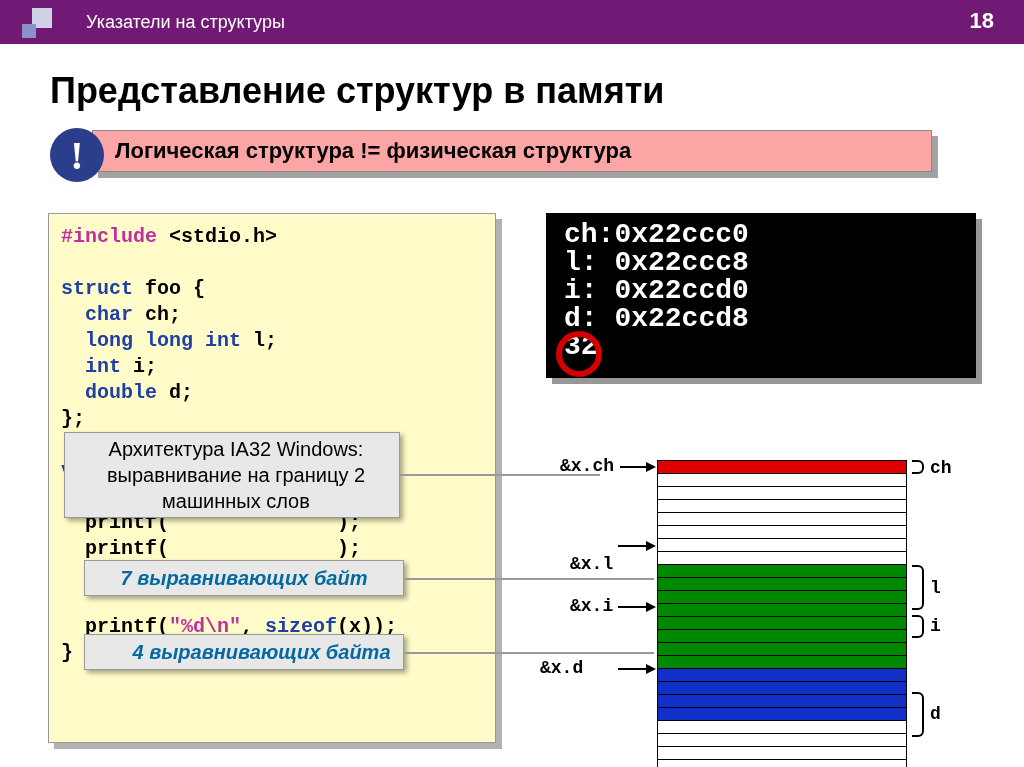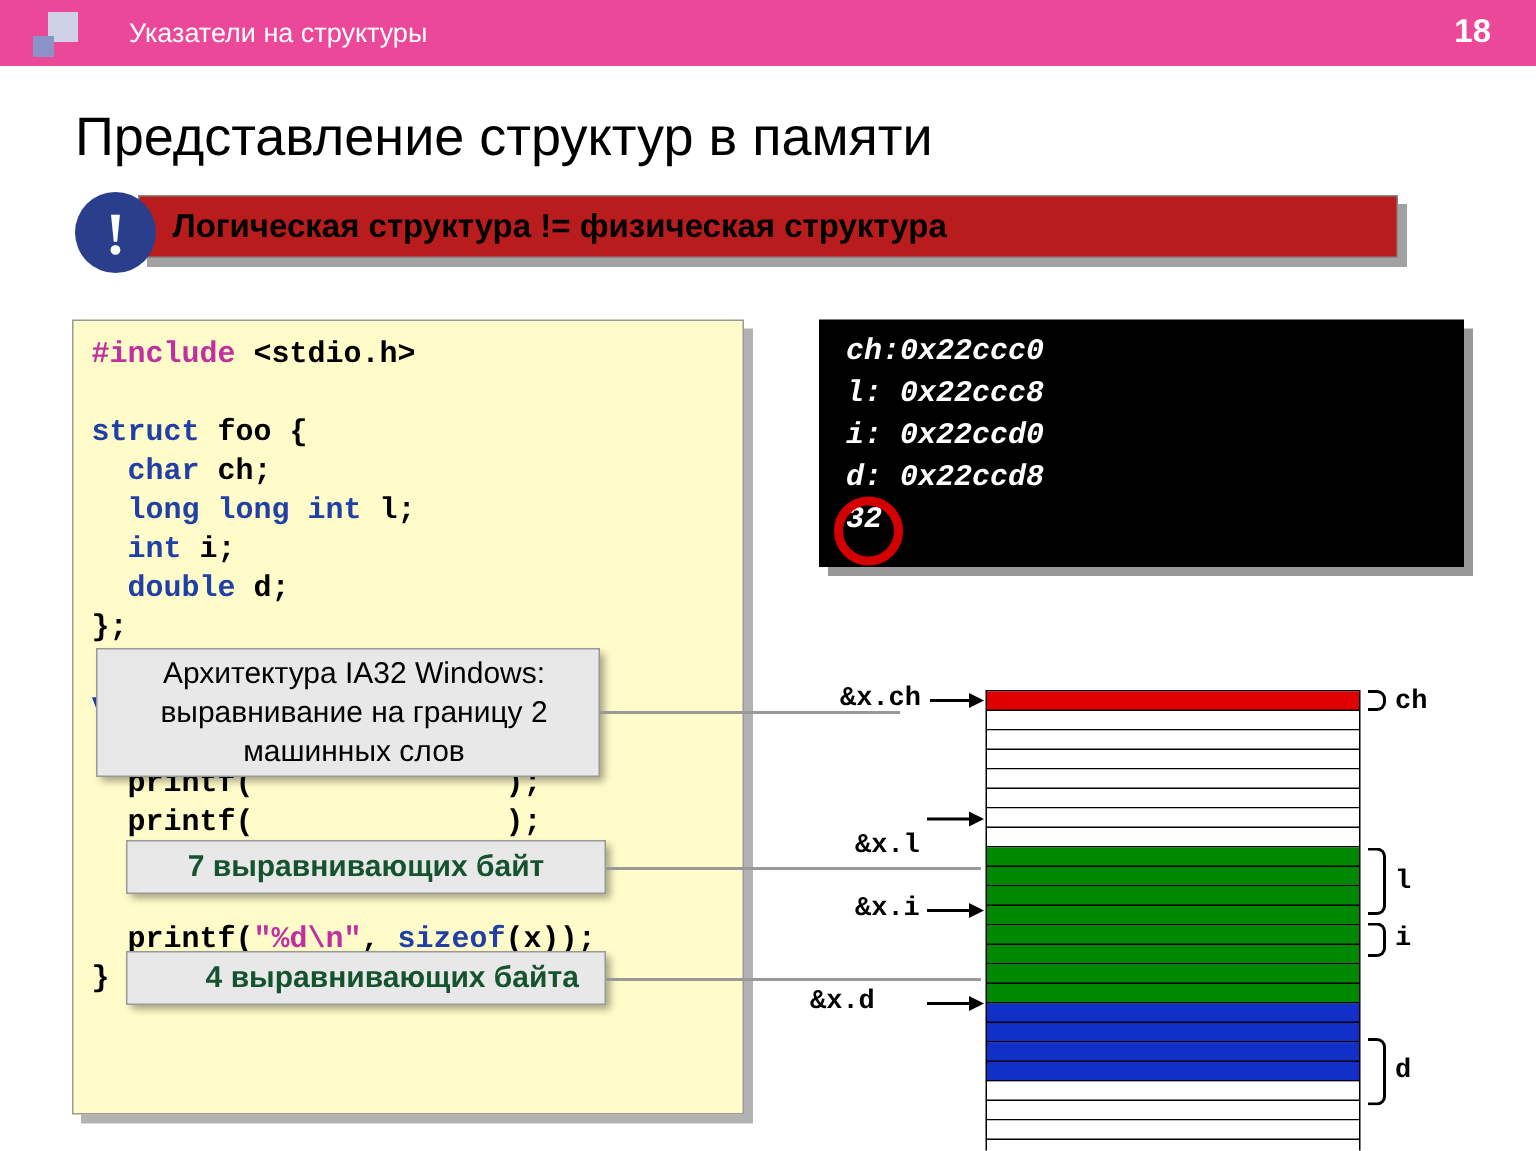--- a/index.html
+++ b/index.html
@@ -7,51 +7,51 @@
     margin: 0;
     font-family: Arial, sans-serif;
     background: #fff;
     width: 1024px;
     height: 767px;
     position: relative;
     overflow: hidden;
   }
   .topbar {
     position: absolute; top: 0; left: 0; right: 0; height: 44px;
-    background: #ec4899;
+    background: #701a75;
     color: #fff;
     display: flex; align-items: center; text-align: right;
   }
   .corner-decor {
     position: absolute; left: 22px; top: 8px; width: 34px; height: 34px;
   }
   .corner-decor .sq1 { position:absolute; left:10px; top:0; width:20px; height:20px; background:#cfd2e6; }
   .corner-decor .sq2 { position:absolute; left:0; top:16px; width:14px; height:14px; background:#8a92c7; }
   .bc { margin-left: 86px; font-size: 18px; }
   .pg { position:absolute; right:30px; top:8px; color:#fff; font-weight:bold; font-size:22px; }
   .title {
     position:absolute; left:50px; top:70px;
-    font-size:36px; font-weight:normal; color:#000;
+    font-size:36px; font-weight:bold; color:#000;
   }
   .bang-circle {
     position:absolute; left:50px; top:128px;
     width:54px; height:54px; border-radius:50%;
     background:#2a3e8c; color:#fff; font-weight:bold;
     display:flex; align-items:center; justify-content:center;
     font-size:40px; z-index:3; font-family: Georgia, serif;
   }
   .subtitle-wrap {
     position:absolute; left:92px; top:130px; width:840px; height:42px;
   }
   .subtitle-shadow {
     position:absolute; left:6px; top:6px; right:-6px; height:42px;
     background:#555; opacity:.55;
   }
   .subtitle {
-    position:relative; height:42px; background:#b91c1c;
+    position:relative; height:42px; background:#fca5a5;
     border:1px solid #888; display:flex; align-items:center;
     padding-left:22px; font-size:22px; font-weight:bold;
   }
 
   
   .code-wrap { position:absolute; left:48px; top:213px; width:448px; }
   .code-shadow { position:absolute; left:6px; top:6px; width:448px; height:530px; background:#666; opacity:.5; }
   .code {
     position:relative; width:448px; height:530px;
     background:#fffcc9; border:1px solid #999;
@@ -60,38 +60,38 @@
   }
   .kw-pink { color:#c030a0;text-align:right; }
   .kw-blue { color:#2040a8; }
 
   
   .term-wrap { position:absolute; left:546px; top:213px; width:430px; }
   .term-shadow { position:absolute; left:6px; top:6px; width:430px; height:165px; background:#444; opacity:.55; }
   .term {
     position:relative; width:430px; height:165px;
     background:#000; color:#fff;
-    font-family:"Courier New", monospace; font-size:20px; font-weight:bold;
-    padding:8px 18px; line-height:28px;font-style:italic;
+    font-family:"Courier New", monospace; font-size:28px; font-weight:bold;
+    padding:8px 18px; line-height:28px;
   }
   .term .circle {
     position:absolute; left:10px; top:118px; width:46px; height:46px;
     border:6px solid #d40000; border-radius:50%;
   }
 
   
   .callout {
     position:absolute; background:#e8e8e8; border:1px solid #999;
     font-size:20px; text-align:center; color:#000;
     box-shadow:3px 3px 5px rgba(0,0,0,.35);
     display:flex; align-items:center; justify-content:center;
     padding:4px 8px;
   }
   .callout.big { font-weight:normal; line-height:26px; }
-  .callout.red { color:#14532d; font-weight:bold; }
+  .callout.red { color:#0369a1; font-weight:bold;font-style:italic; }
 
   
   .line { position:absolute; background:#999; height:2px; }
 
   
   .mem {
     position:absolute; left:657px; top:460px; width:250px;
     border:1px solid #000;
   }
   .mem .row {

